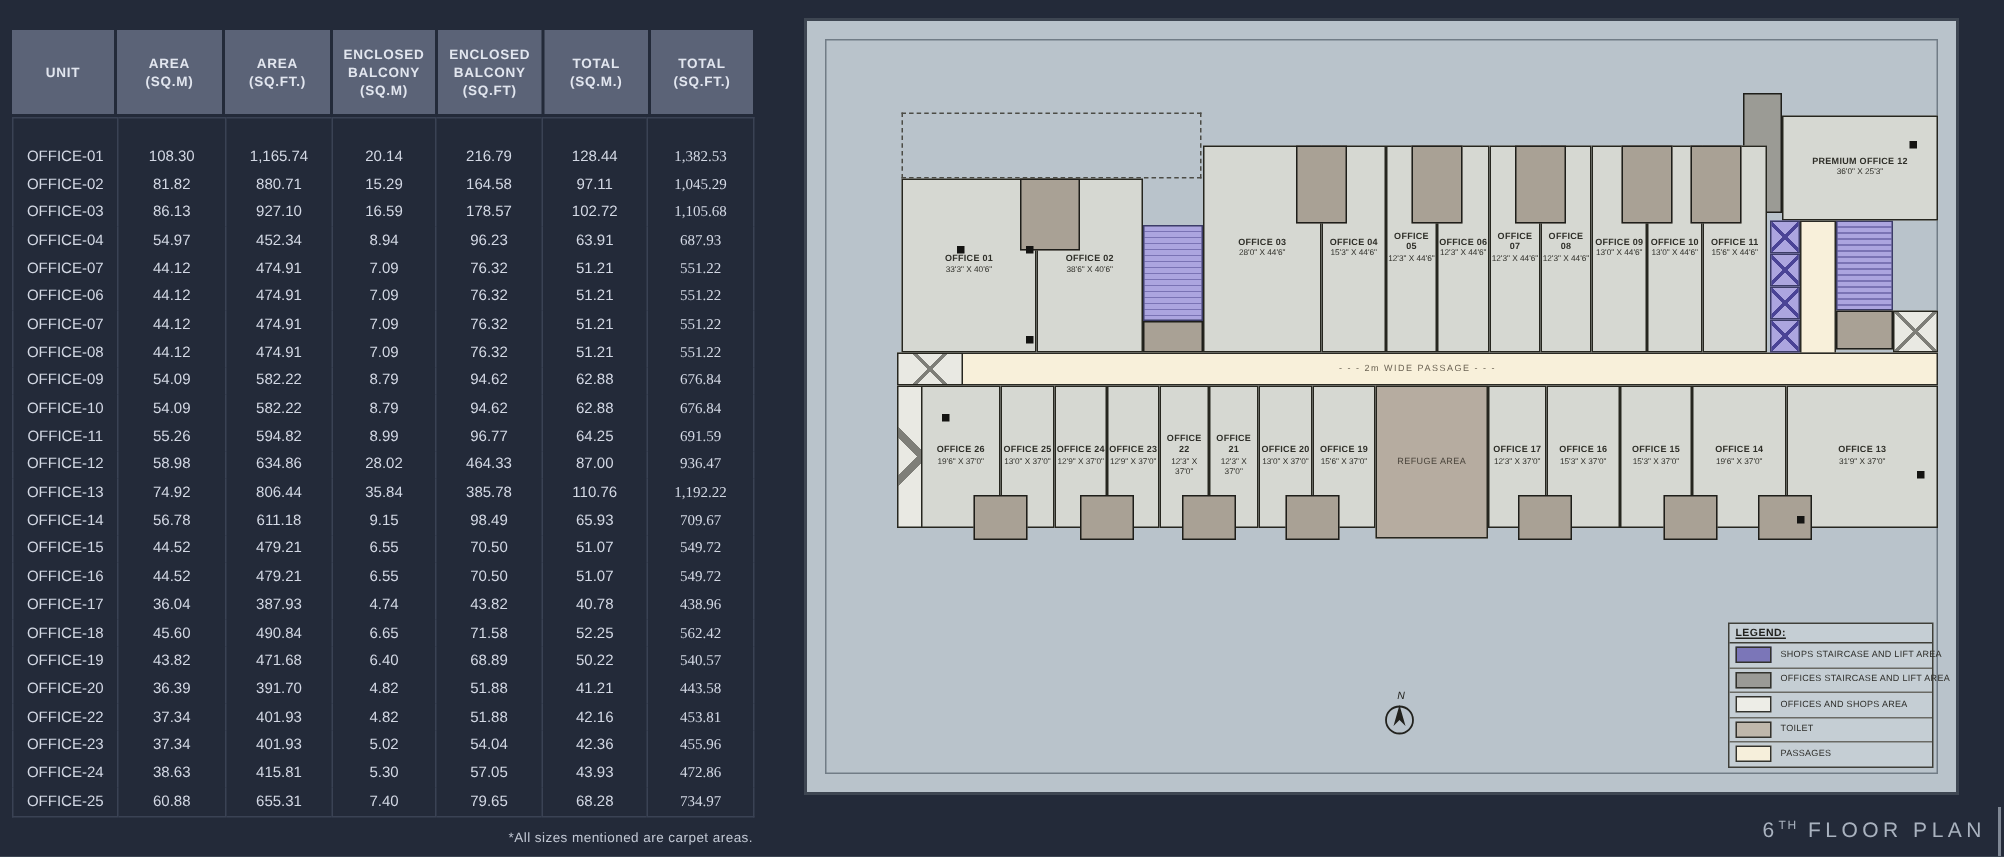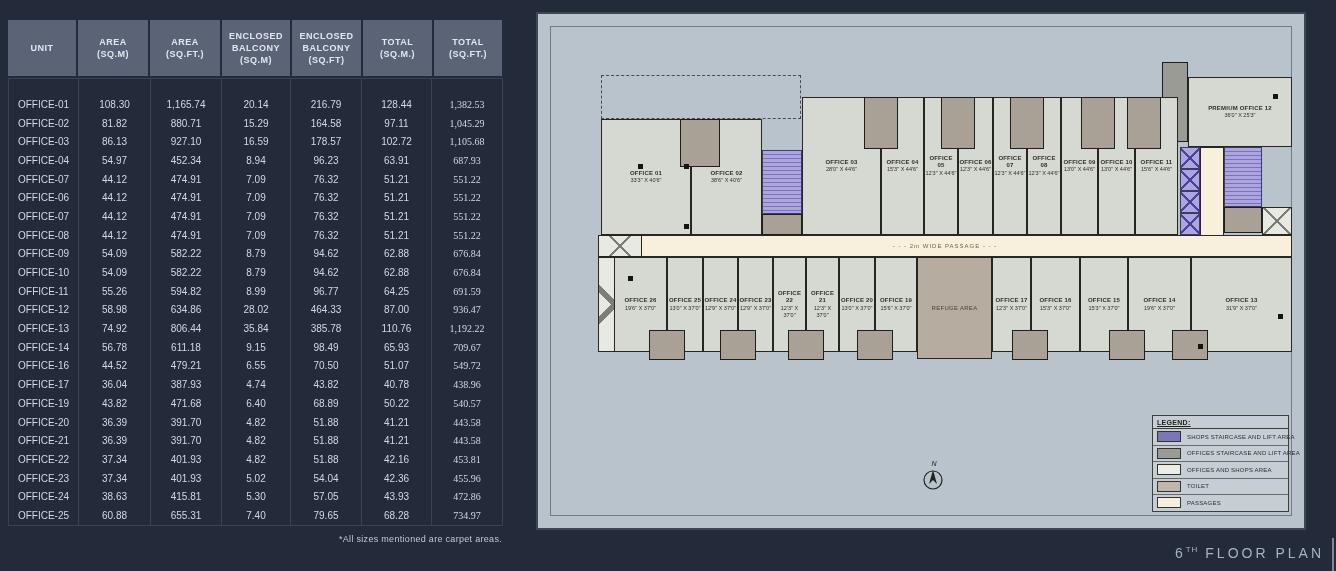--- a/index.html
+++ b/index.html
@@ -222,57 +222,66 @@
           <tr>
             <td>OFFICE-14</td>
             <td>56.78</td>
             <td>611.18</td>
             <td>9.15</td>
             <td>98.49</td>
             <td>65.93</td>
             <td>709.67</td>
           </tr>
           <tr>
+            <td>OFFICE-15</td>
+            <td>44.52</td>
+            <td>479.21</td>
+            <td>6.55</td>
+            <td>70.50</td>
+            <td>51.07</td>
+            <td>549.72</td>
+          </tr>
+          <tr>
             <td>OFFICE-16</td>
             <td>44.52</td>
             <td>479.21</td>
             <td>6.55</td>
             <td>70.50</td>
             <td>51.07</td>
             <td>549.72</td>
           </tr>
           <tr>
             <td>OFFICE-17</td>
             <td>36.04</td>
             <td>387.93</td>
             <td>4.74</td>
             <td>43.82</td>
             <td>40.78</td>
             <td>438.96</td>
           </tr>
           <tr>
+            <td>OFFICE-18</td>
+            <td>45.60</td>
+            <td>490.84</td>
+            <td>6.65</td>
+            <td>71.58</td>
+            <td>52.25</td>
+            <td>562.42</td>
+          </tr>
+          <tr>
             <td>OFFICE-19</td>
             <td>43.82</td>
             <td>471.68</td>
             <td>6.40</td>
             <td>68.89</td>
             <td>50.22</td>
             <td>540.57</td>
           </tr>
           <tr>
             <td>OFFICE-20</td>
-            <td>36.39</td>
-            <td>391.70</td>
-            <td>4.82</td>
-            <td>51.88</td>
-            <td>41.21</td>
-            <td>443.58</td>
-          </tr>
-          <tr>
-            <td>OFFICE-21</td>
             <td>36.39</td>
             <td>391.70</td>
             <td>4.82</td>
             <td>51.88</td>
             <td>41.21</td>
             <td>443.58</td>
           </tr>
           <tr>
             <td>OFFICE-22</td>
             <td>37.34</td>

